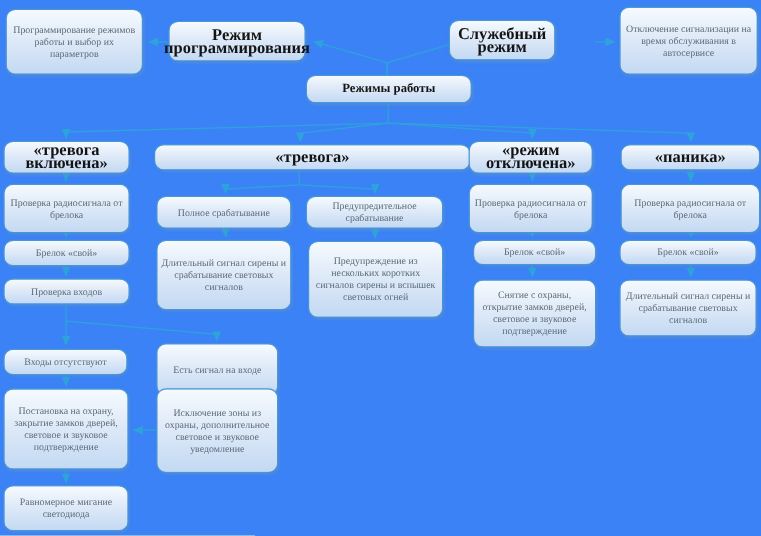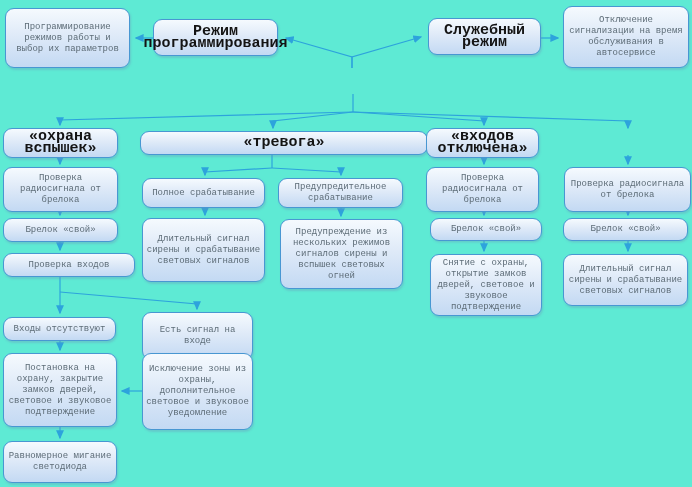--- a/index.html
+++ b/index.html
@@ -1,18 +1,18 @@
 <!DOCTYPE html>
 <html><head>
 <meta charset="utf-8">
 <style>
   html,body{margin:0;padding:0;background:#ffffff;}
   #stage{
-    position:relative;width:692px;height:487px;background:#5eead4;
-    font-family:Liberation Mono, monospace;overflow:hidden;
+    position:relative;width:692px;height:487px;background:#3b82f6;
+    font-family:Liberation Serif, serif;overflow:hidden;
   }
   #connectors{position:absolute;left:0;top:0;width:692px;height:487px;}
   .node{
     position:absolute;box-sizing:border-box;
     border:1.4px solid #4897d2;border-radius:9px;
     background:linear-gradient(180deg,#f5fafe 0%,#dfeaf8 45%,#c3d9f3 100%);
     display:flex;align-items:center;justify-content:center;text-align:center;
     font-size:9px;line-height:11px;color:#5d6c77;
     padding:2px 3px;
     box-shadow:1px 1.5px 2px rgba(110,145,185,0.35);
@@ -64,41 +64,43 @@
     <path class="arrowline" d="M484,212 L484,215" marker-end="url(#ah)"></path>
     <path class="arrowline" d="M484,241 L484,251" marker-end="url(#ah)"></path>
 
     <path class="arrowline" d="M628,155 L628,164" marker-end="url(#ah)"></path>
     <path class="arrowline" d="M628,207 L628,215" marker-end="url(#ah)"></path>
     <path class="arrowline" d="M628,241 L628,251" marker-end="url(#ah)"></path>
   </svg>
 
   <div class="node" style="left:5px;top:8px;width:125px;height:60px">Программирование режимов работы и выбор их параметров</div>
   <div class="node hdr" style="left:153px;top:19px;width:125px;height:37px">Режим программирования</div>
-  <div class="node hdr" style="left:428px;top:18px;width:113px;height:37px">Служебный режим</div>
+  <div class="node hdr" style="left:408px;top:18px;width:97px;height:37px">Служебный режим</div>
   <div class="node" style="left:563px;top:6px;width:126px;height:62px">Отключение сигнализации на время обслуживания в автосервисе</div>
 
+  <div class="node root" style="left:278px;top:68px;width:151px;height:26px">Режимы работы</div>
 
-  <div class="node hdr" style="left:3px;top:128px;width:115px;height:30px">«охрана вспышек»</div>
+  <div class="node hdr" style="left:3px;top:128px;width:115px;height:30px">«тревога включена»</div>
   <div class="node hdr" style="left:140px;top:131px;width:288px;height:24px">«тревога»</div>
-  <div class="node hdr" style="left:426px;top:128px;width:113px;height:30px">«входов отключена»</div>
+  <div class="node hdr" style="left:426px;top:128px;width:113px;height:30px">«режим отключена»</div>
+  <div class="node hdr" style="left:564px;top:131px;width:127px;height:24px">«паника»</div>
 
   <div class="node" style="left:3px;top:167px;width:115px;height:45px">Проверка радиосигнала от брелока</div>
   <div class="node" style="left:3px;top:218px;width:115px;height:24px">Брелок «свой»</div>
-  <div class="node" style="left:3px;top:253px;width:132px;height:24px">Проверка входов</div>
+  <div class="node" style="left:3px;top:253px;width:115px;height:24px">Проверка входов</div>
   <div class="node" style="left:3px;top:317px;width:113px;height:24px">Входы отсутствуют</div>
   <div class="node" style="left:3px;top:353px;width:114px;height:74px">Постановка на охрану, закрытие замков дверей, световое и звуковое подтверждение</div>
   <div class="node" style="left:3px;top:441px;width:114px;height:42px">Равномерное мигание светодиода</div>
   <div class="node" style="left:142px;top:312px;width:111px;height:48px">Есть сигнал на входе</div>
   <div class="node" style="left:142px;top:353px;width:111px;height:77px">Исключение зоны из охраны, дополнительное световое и звуковое уведомление</div>
 
   <div class="node" style="left:142px;top:178px;width:123px;height:30px">Полное срабатывание</div>
   <div class="node" style="left:278px;top:178px;width:125px;height:30px">Предупредительное срабатывание</div>
   <div class="node" style="left:142px;top:218px;width:123px;height:64px">Длительный сигнал сирены и срабатывание световых сигналов</div>
-  <div class="node" style="left:280px;top:219px;width:123px;height:70px">Предупреждение из нескольких режимов сигналов сирены и вспышек световых огней</div>
+  <div class="node" style="left:280px;top:219px;width:123px;height:70px">Предупреждение из нескольких коротких сигналов сирены и вспышек световых огней</div>
 
   <div class="node" style="left:426px;top:167px;width:113px;height:45px">Проверка радиосигнала от брелока</div>
   <div class="node" style="left:430px;top:218px;width:112px;height:23px">Брелок «свой»</div>
   <div class="node" style="left:430px;top:254px;width:112px;height:62px">Снятие с охраны, открытие замков дверей, световое и звуковое подтверждение</div>
 
   <div class="node" style="left:564px;top:167px;width:127px;height:45px">Проверка радиосигнала от брелока</div>
   <div class="node" style="left:563px;top:218px;width:125px;height:23px">Брелок «свой»</div>
   <div class="node" style="left:563px;top:254px;width:125px;height:52px">Длительный сигнал сирены и срабатывание световых сигналов</div>
 
 </div>

